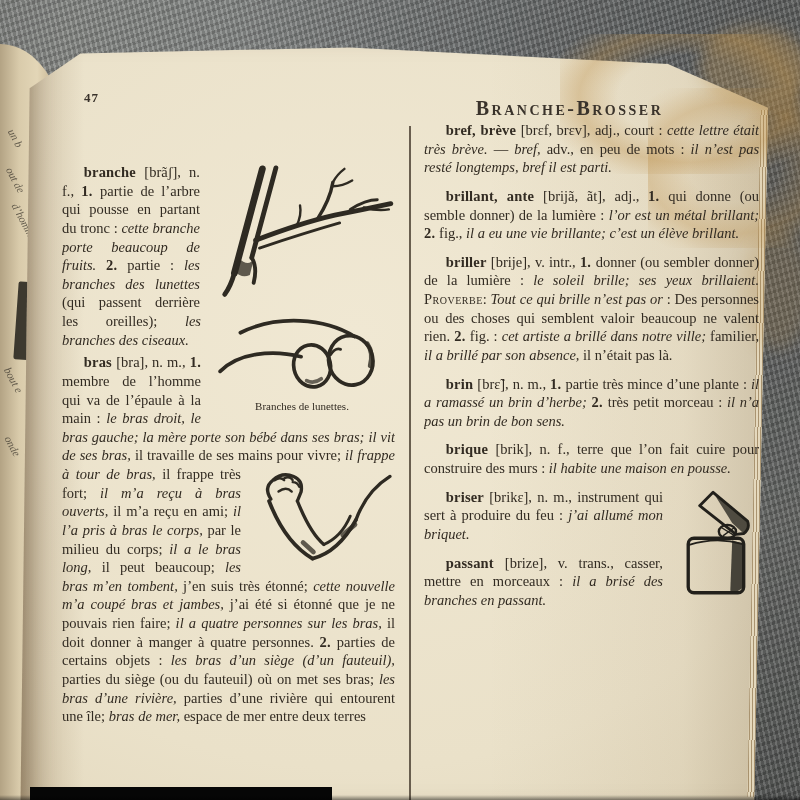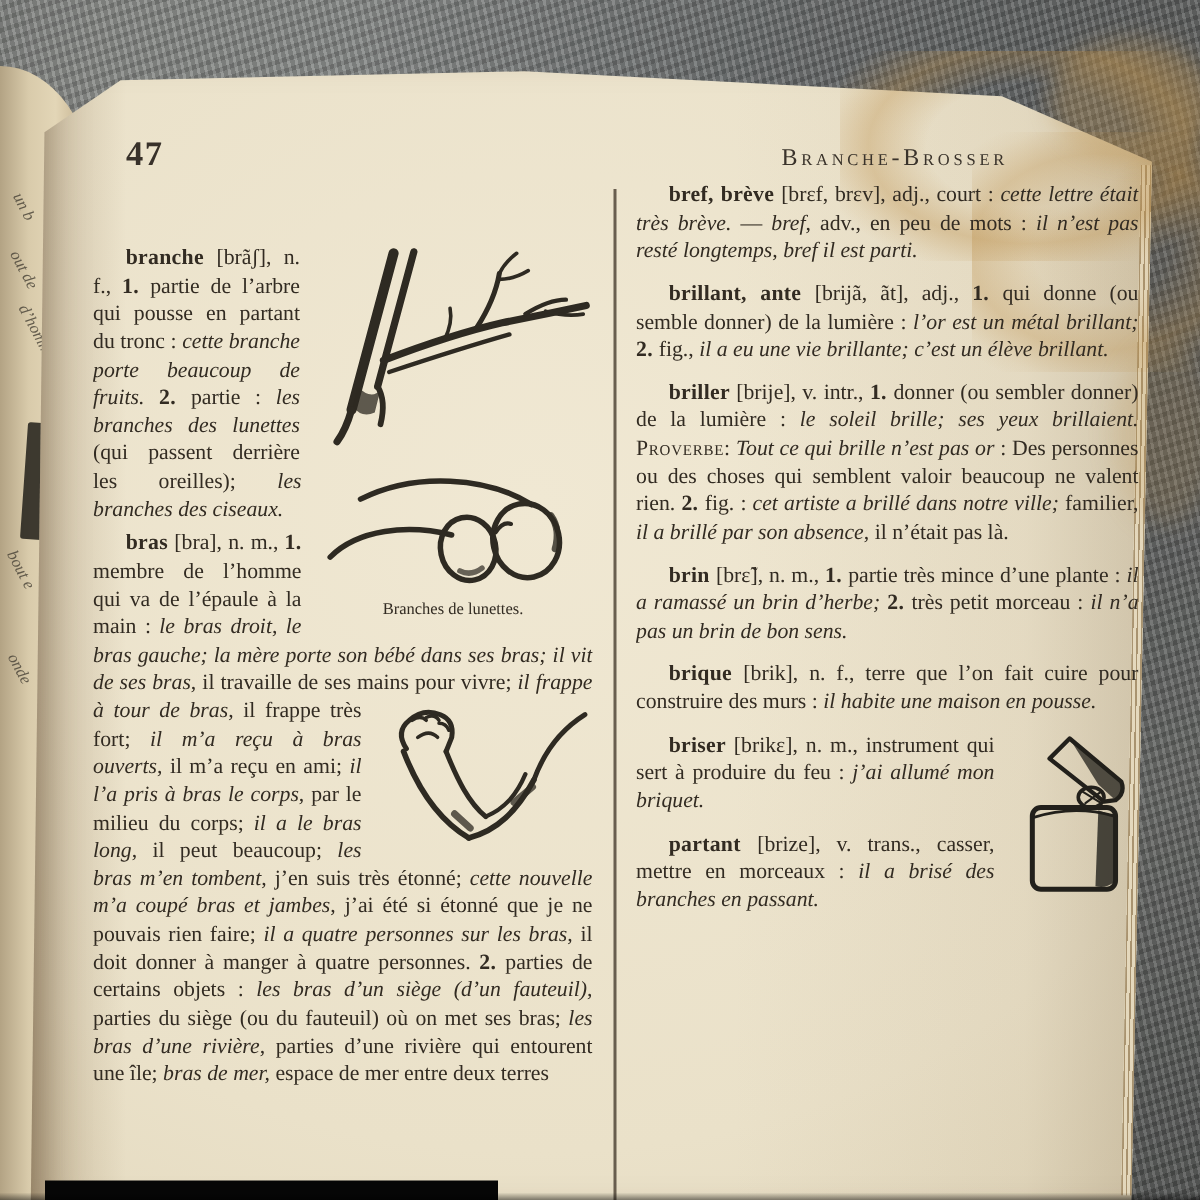--- a/index.html
+++ b/index.html
@@ -43,24 +43,24 @@
     opacity:.8;
   }
   .stain{position:absolute;pointer-events:none;}
   .stain.s1{left:560px;top:34px;width:250px;height:140px;
     background:radial-gradient(ellipse at 50% 45%, rgba(185,138,66,0) 38%, rgba(185,138,66,.34) 60%, rgba(185,138,66,.10) 74%, rgba(185,138,66,0) 82%);}
   .stain.s2{left:648px;top:88px;width:190px;height:160px;
     background:radial-gradient(ellipse at 45% 50%, rgba(185,138,66,.05) 30%, rgba(185,138,66,.30) 58%, rgba(185,138,66,.06) 76%, rgba(185,138,66,0) 84%);}
   .stain.s3{left:700px;top:26px;width:110px;height:80px;background:rgba(196,152,82,.30);border-radius:50%;filter:blur(7px);}
   .stain.s4{left:742px;top:230px;width:70px;height:120px;background:rgba(185,138,66,.18);border-radius:50%;filter:blur(8px);}
   
-  .pagenum{position:absolute;left:84px;top:90px;font-size:23px;font-weight:700;color:#38312a;letter-spacing:1px;}
+  .pagenum{position:absolute;left:84px;top:90px;font-size:13px;font-weight:700;color:#38312a;letter-spacing:1px;}
   .runhead{
-    position:absolute;left:429px;top:97px;width:335px;text-align:center;
-    font-variant:small-caps;font-weight:400;font-size:16px;letter-spacing:2.5px;color:#3a332b;
+    position:absolute;left:402px;top:97px;width:335px;text-align:center;
+    font-variant:small-caps;font-weight:700;font-size:20px;letter-spacing:2.5px;color:#3a332b;
   }
   .divider{position:absolute;left:409px;top:126px;width:1.5px;height:674px;background:#514738;opacity:.85;}
   .col{position:absolute;color:#322b22;font-size:14.5px;line-height:1.285;}
   .col-left{left:62px;top:118px;width:333px;height:682px;overflow:hidden;margin-top:45px;}
   .col-right{left:424px;top:121px;width:335px;height:679px;overflow:hidden;}
   .entry{text-align:justify;text-indent:1.5em;margin:0 0 4px 0;}
   .col-right .entry{margin:0 0 10px 0;}
   .seg-b{font-weight:700;letter-spacing:.2px;}
   .seg-i{font-style:italic;}
   .seg-sc{font-variant:small-caps;letter-spacing:.5px;}
@@ -197,20 +197,20 @@
           <path d="M68 46 L30 16 L44 2 L80 32 q3 8 -4 13 z" stroke-width="3"></path>
           <path d="M44 2 L80 32 q3 8 -4 13 L64 34 z" fill="#22201b" stroke="none" opacity=".75"></path>
           <ellipse cx="59" cy="43" rx="9" ry="7" stroke-width="2.5"></ellipse>
           <path d="M53 39 l13 8 M55 47 l11 -8" stroke-width="1.5"></path>
         </g>
       </svg>
       <span><span class="seg-b">briser </span><span class="seg-n">[brikɛ], n. m., instrument qui sert à produire du feu : </span><span class="seg-i">j’ai allumé mon briquet.</span></span>
     </p>
 
     <p class="entry">
-      <span><span class="seg-b">partant </span><span class="seg-n">[brize], v. trans., casser, mettre en morceaux : </span><span class="seg-i">il a brisé des branches en passant.</span></span>
+      <span><span class="seg-b">passant </span><span class="seg-n">[brize], v. trans., casser, mettre en morceaux : </span><span class="seg-i">il a brisé des branches en passant.</span></span>
     </p>
 
   </div>
 
   <div class="black-bar"></div>
   <div class="bottom-shade"></div>
 </div>
 
 </body></html>

